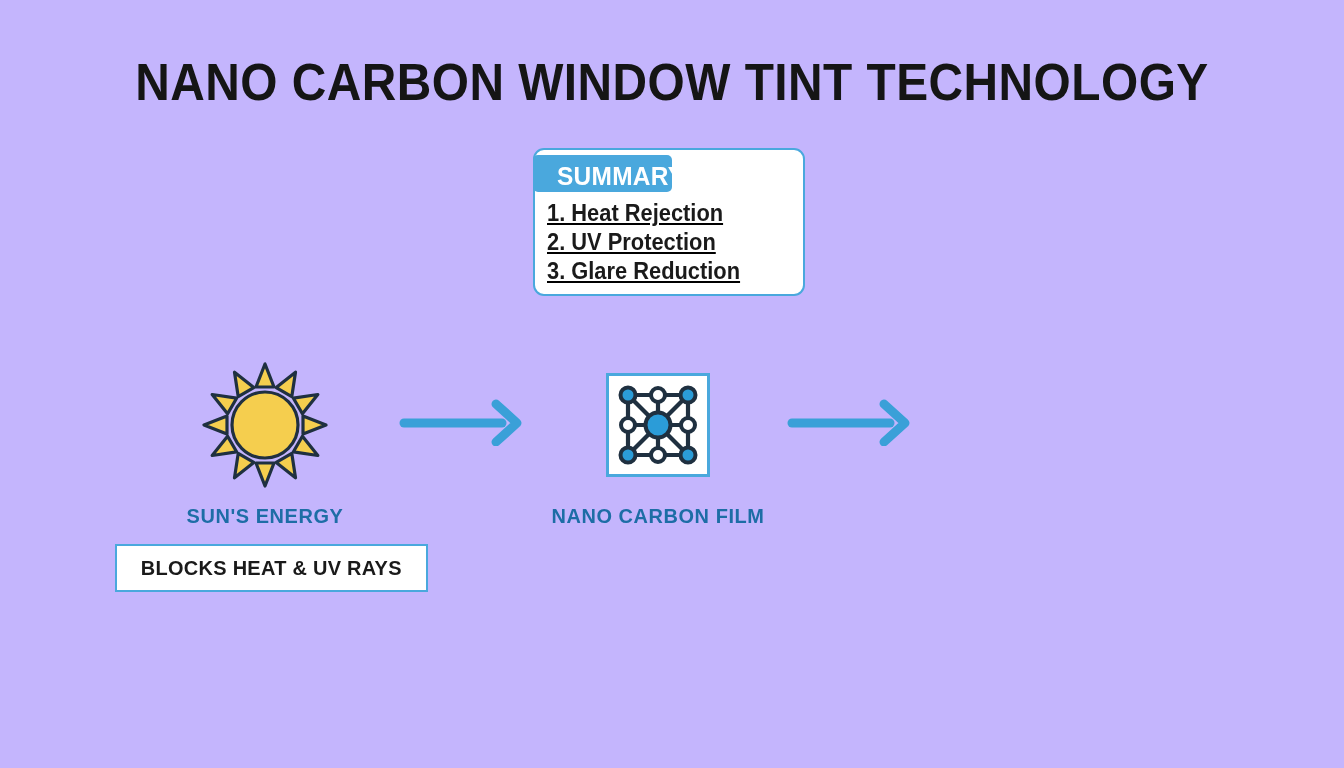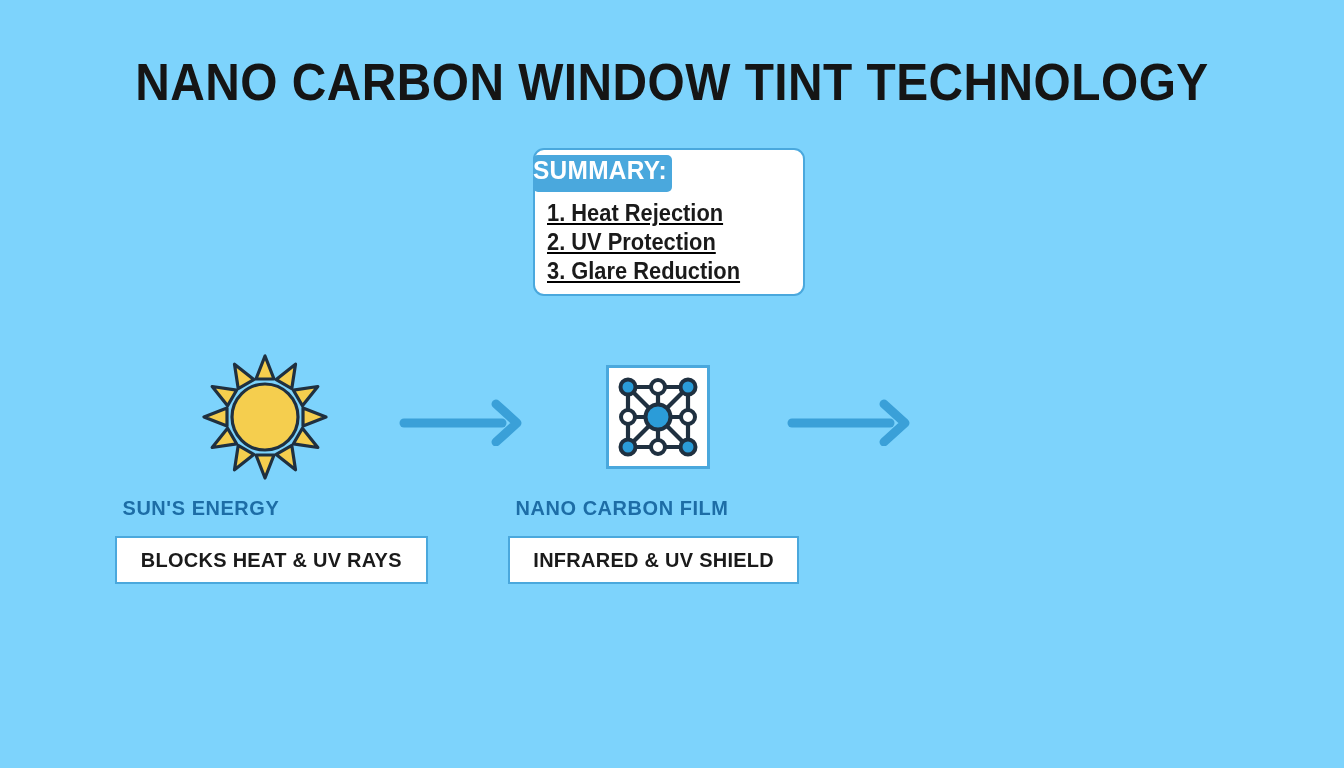--- a/index.html
+++ b/index.html
@@ -11,21 +11,21 @@
     width: 1344px;
     height: 768px;
     background: #fcfdfe;
     font-family: "Liberation Sans", "DejaVu Sans", sans-serif;
     overflow: hidden;
   }
   .canvas {
     position: relative;
     width: 1344px;
     height: 768px;
-    background: #7dd3fc;
+    background: #c4b5fd;
   }
 
   
   .title {
     position: absolute;
     left: 0;
     top: 52px;
     width: 1344px;
     text-align: center;
     font-family: "Liberation Sans Narrow", "Liberation Sans", sans-serif;
@@ -54,22 +54,22 @@
   .summary-tab {
     position: absolute;
     left: 533px;
     top: 155px;
     width: 139px;
     height: 37px;
     background: #4aa8dd;
     border-radius: 5px;
     box-sizing: border-box;
     display: flex;
-    align-items: flex-start;
-    padding-left: 0;
+    align-items: flex-end;
+    padding-left: 24px;
   }
   .summary-tab span {
     font-family: "Liberation Sans Narrow", "Liberation Sans", sans-serif;
     font-size: 26px;
     font-weight: 700;
     color: #ffffff;
     letter-spacing: 0.3px;
     transform: scaleX(0.94);
     transform-origin: 0 50%;
     white-space: nowrap;
@@ -88,23 +88,23 @@
     font-weight: 700;
     color: #1a1a1a;
     white-space: nowrap;
     transform: scaleX(0.95);
     transform-origin: 0 50%;
   }
 
   
   .col {
     position: absolute;
-    top: 352px;
+    top: 360px;
     width: 300px;
-    text-align: left;
+    text-align: center;
   }
   .col-1 { left: 115px; }
   .col-2 { left: 508px; }
   .col-3 { left: 905px; }
 
   .icon-slot {
     height: 130px;
     display: flex;
     align-items: center;
     justify-content: center;
@@ -273,23 +273,20 @@
             <circle cx="42" cy="12" r="7" fill="#ffffff"></circle>
             <circle cx="42" cy="72" r="7" fill="#ffffff"></circle>
             <circle cx="12" cy="42" r="7" fill="#ffffff"></circle>
             <circle cx="72" cy="42" r="7" fill="#ffffff"></circle>
             <circle cx="42" cy="42" r="12.5" fill="#2b9cd8"></circle>
           </g>
         </svg>
       </div>
     </div>
     <div class="col-label">NANO CARBON FILM</div>
-    <div class="col-box">
-      <span>INFRARED &amp; UV SHIELD</span>
-    </div>
   </div>
 
   <div class="arrow arrow-2">
     <svg width="130" height="48" viewBox="0 0 130 48">
       <line x1="6" y1="25" x2="104" y2="25" stroke="#3aa0d8" stroke-width="9" stroke-linecap="round"></line>
       <polyline points="98,6 119,25 98,44" fill="none" stroke="#3aa0d8" stroke-width="9" stroke-linecap="round" stroke-linejoin="round"></polyline>
     </svg>
   </div>
 
 

